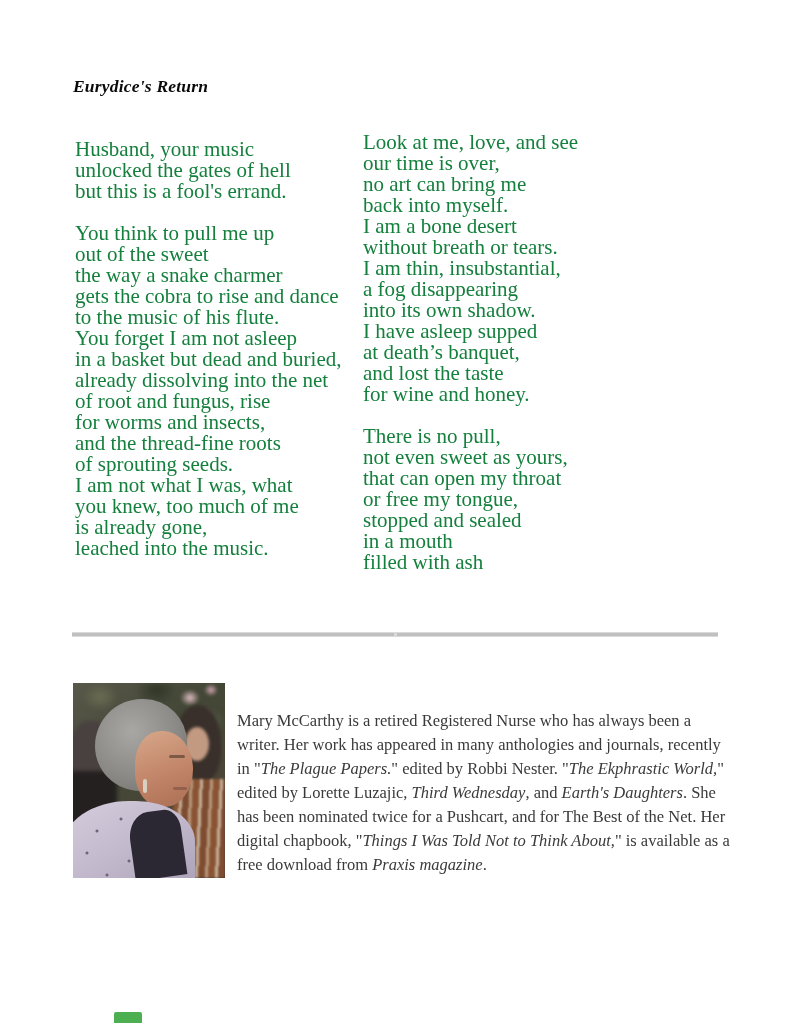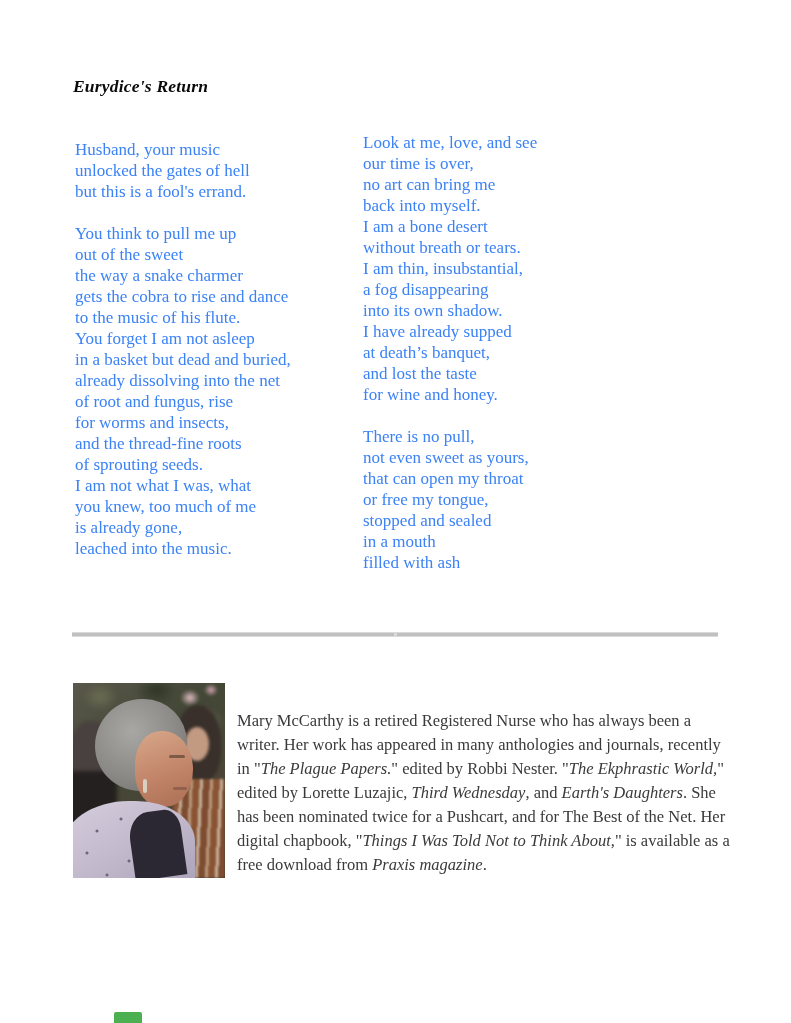--- a/index.html
+++ b/index.html
@@ -20,23 +20,23 @@
     left: 73px;
     top: 76px;
     font-size: 17.5px;
     font-weight: bold;
     font-style: italic;
     color: #0a0a0a;
     letter-spacing: 0.2px;
   }
   .poem-col {
     position: absolute;
-    font-size: 17px;
+    font-size: 21px;
     line-height: 21px;
-    color: #3b82f6;
+    color: #15803d;
     white-space: nowrap;
   }
   .poem-col-left  { left: 75px;  top: 139px; }
   .poem-col-right { left: 363px; top: 132px; }
   .stanza { margin-bottom: 21px; }
   .divider {
     position: absolute;
     left: 72px;
     top: 632px;
     width: 646px;
@@ -203,21 +203,21 @@
       <div class="stanza">
         <div class="poem-line">Look at me, love, and see</div>
         <div class="poem-line">our time is over,</div>
         <div class="poem-line">no art can bring me</div>
         <div class="poem-line">back into myself.</div>
         <div class="poem-line">I am a bone desert</div>
         <div class="poem-line">without breath or tears.</div>
         <div class="poem-line">I am thin, insubstantial,</div>
         <div class="poem-line">a fog disappearing</div>
         <div class="poem-line">into its own shadow.</div>
-        <div class="poem-line">I have already supped</div>
+        <div class="poem-line">I have asleep supped</div>
         <div class="poem-line">at death’s banquet,</div>
         <div class="poem-line">and lost the taste</div>
         <div class="poem-line">for wine and honey.</div>
       </div>
       <div class="stanza">
         <div class="poem-line">There is no pull,</div>
         <div class="poem-line">not even sweet as yours,</div>
         <div class="poem-line">that can open my throat</div>
         <div class="poem-line">or free my tongue,</div>
         <div class="poem-line">stopped and sealed</div>

